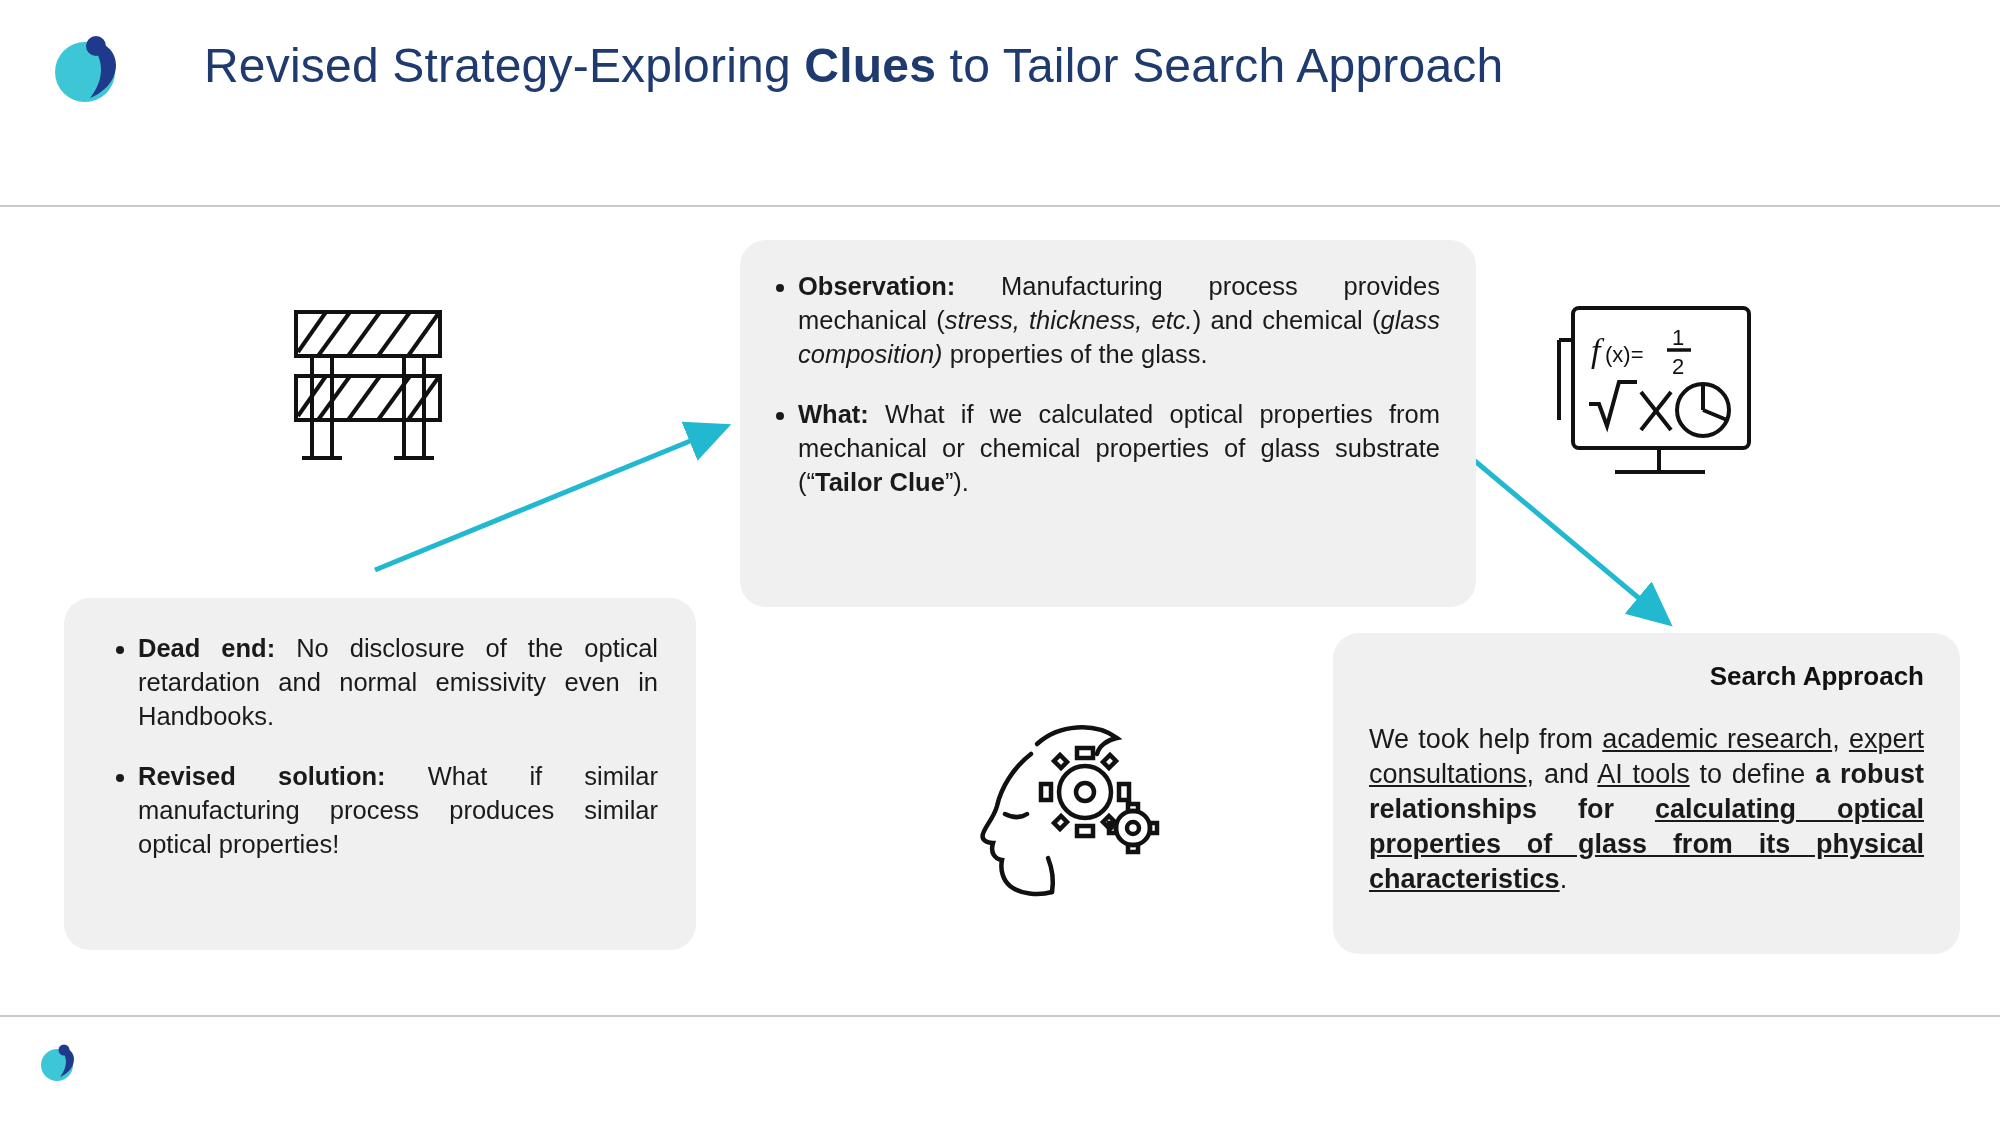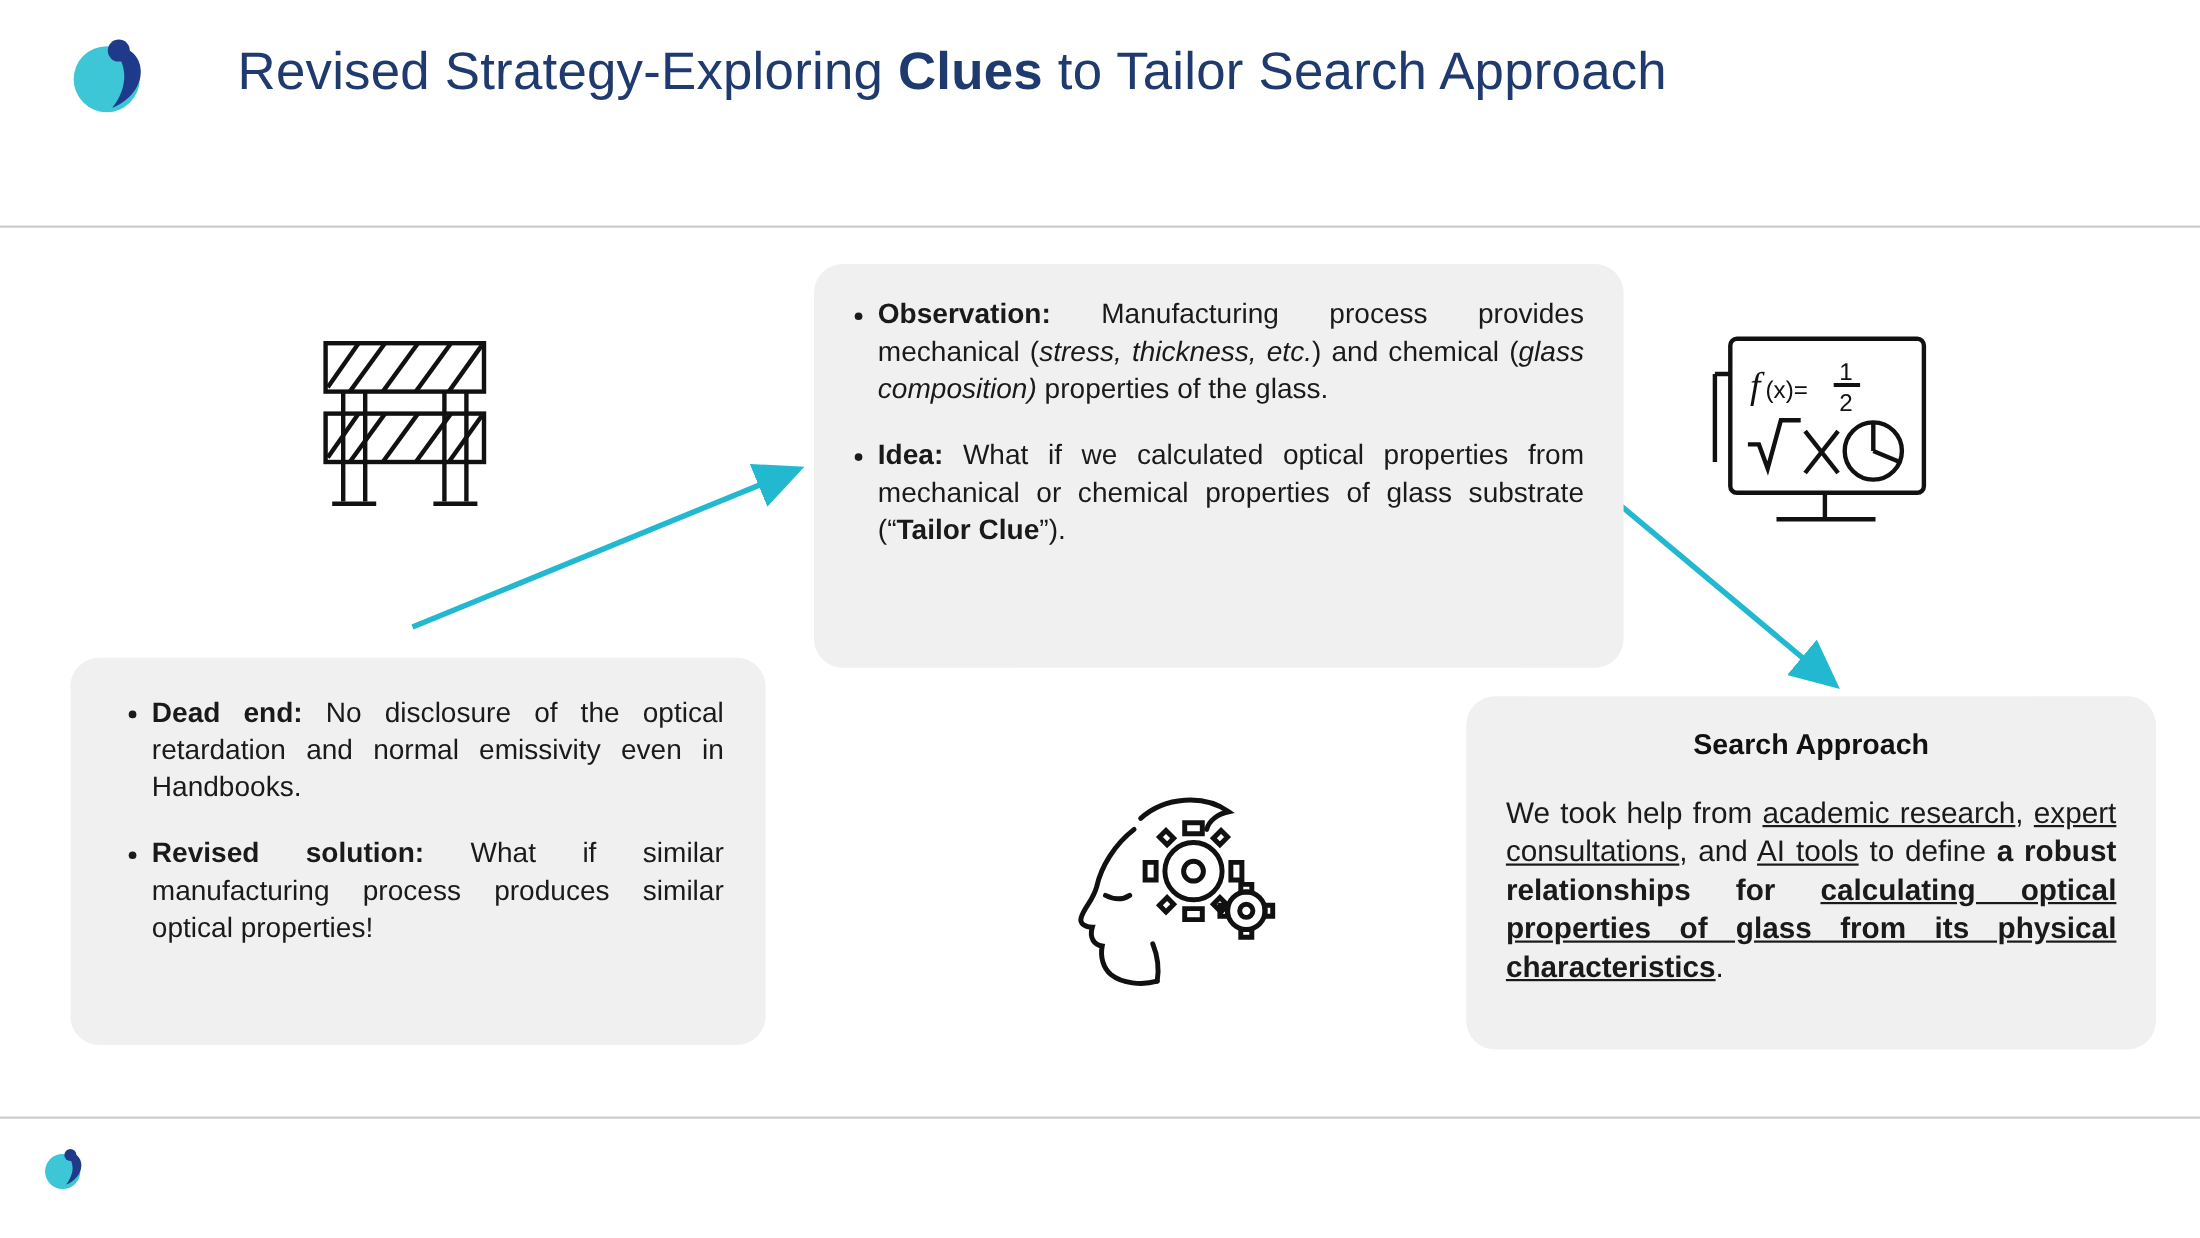--- a/index.html
+++ b/index.html
@@ -11,21 +11,21 @@
     width: 2000px;
     height: 1125px;
     position: relative;
     font-family: "Liberation Sans", sans-serif;
     overflow: hidden;
   }
 
   
   .header {
     position: absolute;
-    left: 16px; top: 0;
+    left: 4px; top: 0;
     width: 1928px;
     height: 205px;
   }
   .header-rule {
     position: absolute;
     left: 0; top: 205px;
     width: 2000px;
     height: 2px;
     background: #9aa0a6;
     opacity: .55;
@@ -93,21 +93,21 @@
     padding: 30px 36px 28px 24px;
   }
   #card-search {
     left: 1333px; top: 633px;
     width: 627px; height: 321px;
     padding: 28px 36px 26px 36px;
   }
   #card-search .sa-title {
     font-size: 26px;
     font-weight: 700;
-    text-align: center;
+    text-align: right;
     color: #111;
     margin-bottom: 30px;
   }
   #card-search .sa-body {
     font-size: 27px;
     line-height: 1.3;
     color: #1a1a1a;
     text-align: justify;
   }
   #card-search .sa-body u { text-decoration: underline; }
@@ -250,21 +250,21 @@
     </li>
   </ul>
 </div>
 
 <div class="card" id="card-observation">
   <ul>
     <li>
       <b>Observation:</b><span> Manufacturing process provides mechanical (</span><i>stress, thickness, etc.</i><span>) and chemical (</span><i>glass composition)</i><span> properties of the glass.</span>
     </li>
     <li>
-      <b>Idea:</b><span> What if we calculated optical properties from mechanical or chemical properties of glass substrate (“</span><b>Tailor Clue</b><span>”).</span>
+      <b>What:</b><span> What if we calculated optical properties from mechanical or chemical properties of glass substrate (“</span><b>Tailor Clue</b><span>”).</span>
     </li>
   </ul>
 </div>
 
 <div class="card" id="card-search">
   <div class="sa-title">Search Approach</div>
   <div class="sa-body">
     <span>We took help from </span><u>academic research</u><span>, </span><u>expert consultations</u><span>, and </span><u>AI tools</u><span> to define </span><b>a robust relationships for</b><span> </span><span class="sa-strong-underline">calculating optical properties of glass from its physical characteristics</span><span>.</span>
   </div>
 </div>

